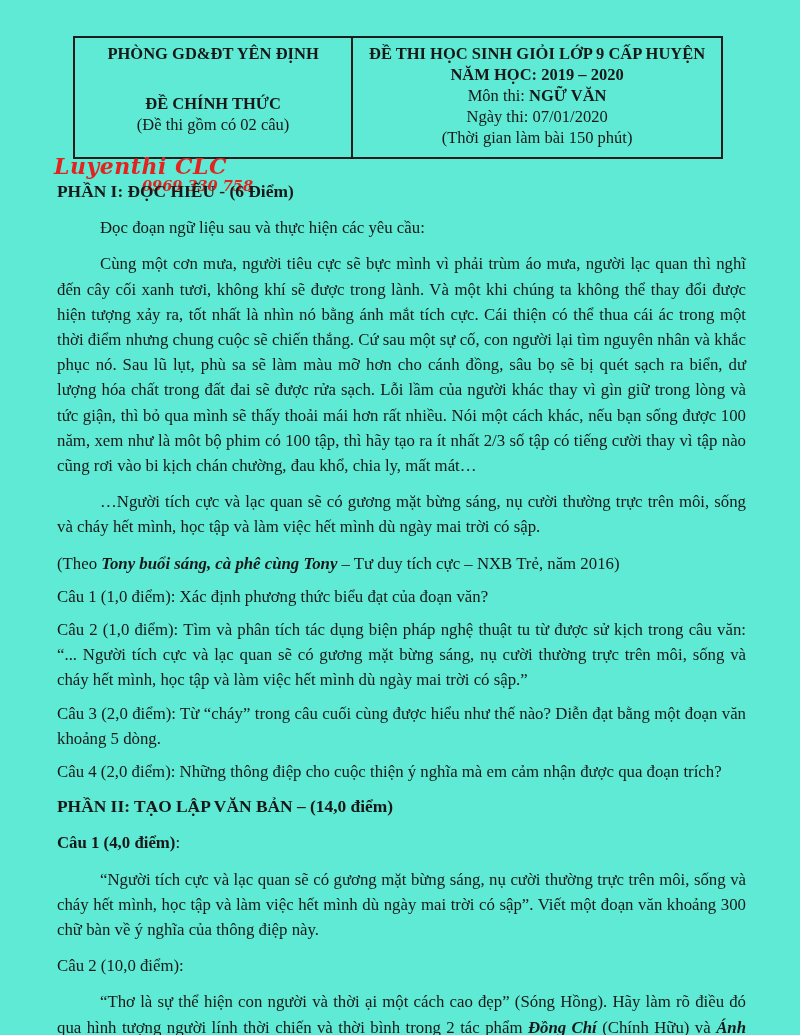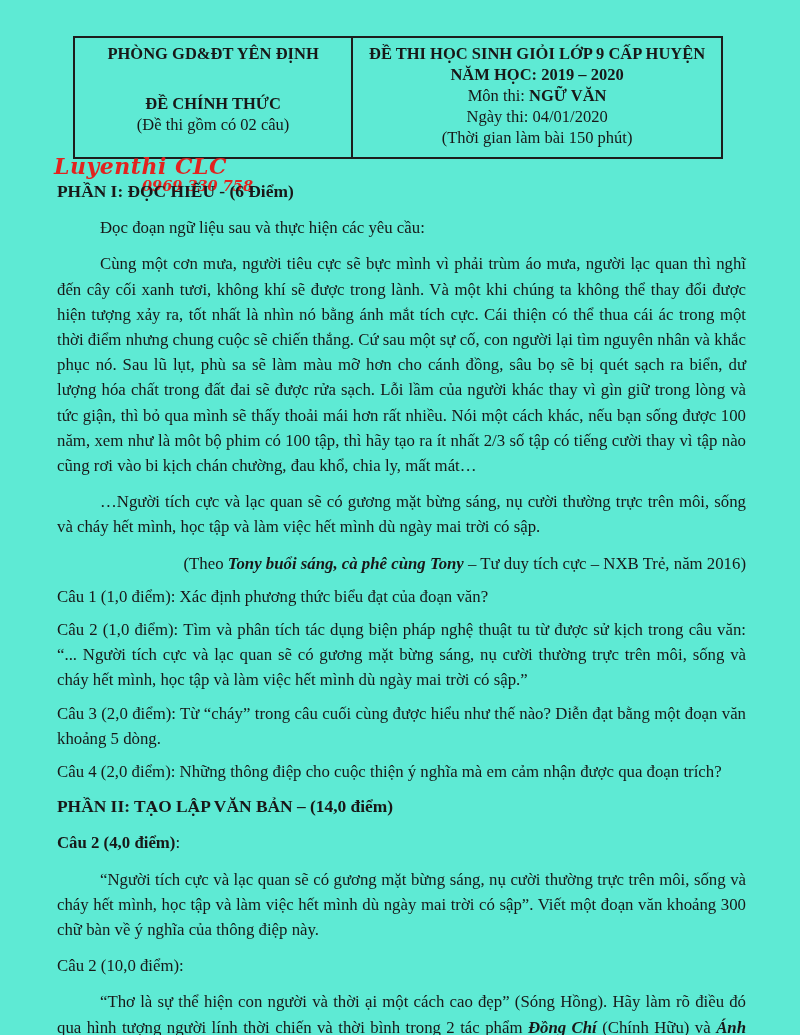--- a/index.html
+++ b/index.html
@@ -69,41 +69,41 @@
   }
   .heading {
     font-weight: bold;
     font-size: 17.4px;
     margin: 0 0 7px 0;
   }
   .heading2 { margin: 10px 0 11px 0; }
   .p   { margin: 11px 0; text-align: justify; }
   .ind { text-indent: 43px; }
   .q   { margin: 8px 0; text-align: justify; }
-  .attribution { margin: 4px 0 6px 0; text-align: right; }
+  .attribution { margin: 4px 0 6px 0; }
   .qlabel-bold { font-weight: bold; }
 </style>
 </head>
 <body>
 
 <div class="page">
 
   <table class="header-table">
     <tbody>
         <tr>
       <td class="cell-left">
         <div class="b">PHÒNG GD&amp;ĐT YÊN ĐỊNH</div>
         <div class="b exam-type-gap">ĐỀ CHÍNH THỨC</div>
         <div>(Đề thi gồm có 02 câu)</div>
       </td>
       <td class="cell-right">
         <div class="b">ĐỀ THI HỌC SINH GIỎI LỚP 9 CẤP HUYỆN</div>
         <div class="b">NĂM HỌC: 2019 – 2020</div>
         <div><span>Môn thi: </span><span class="b">NGỮ VĂN</span></div>
-        <div>Ngày thi: 04/01/2020</div>
+        <div>Ngày thi: 07/01/2020</div>
         <div>(Thời gian làm bài 150 phút)</div>
       </td>
     </tr>
   </tbody>
     </table>
 
   <div class="logo">
     <div class="logo-name">Luyenthi CLC</div>
     <div class="logo-phone">0969 330 758</div>
   </div>
@@ -123,21 +123,21 @@
     <p class="q"><span>Câu 1 (1,0 điểm): </span><span>Xác định phương thức biểu đạt của đoạn văn?</span></p>
 
     <p class="q"><span>Câu 2 (1,0 điểm): </span><span>Tìm và phân tích tác dụng biện pháp nghệ thuật tu từ được sử kịch trong câu văn: </span><span class="i">“... Người tích cực và lạc quan sẽ có gương mặt bừng sáng, nụ cười thường trực trên môi, sống và cháy hết mình, học tập và làm việc hết mình dù ngày mai trời có sập.”</span></p>
 
     <p class="q"><span>Câu 3 (2,0 điểm): </span><span>Từ “cháy” trong câu cuối cùng được hiểu như thế nào? Diễn đạt bằng một đoạn văn khoảng 5 dòng.</span></p>
 
     <p class="q"><span>Câu 4 (2,0 điểm): </span><span>Những thông điệp cho cuộc thiện ý nghĩa mà em cảm nhận được qua đoạn trích?</span></p>
 
     <div class="heading heading2">PHẦN II: TẠO LẬP VĂN BẢN – (14,0 điểm)</div>
 
-    <p class="q"><span class="qlabel-bold">Câu 2 (4,0 điểm)</span><span>:</span></p>
+    <p class="q"><span class="qlabel-bold">Câu 1 (4,0 điểm)</span><span>:</span></p>
 
     <p class="p ind"><span class="i">“Người tích cực và lạc quan sẽ có gương mặt bừng sáng, nụ cười thường trực trên môi, sống và cháy hết mình, học tập và làm việc hết mình dù ngày mai trời có sập”.</span><span> Viết một đoạn văn khoảng 300 chữ bàn về ý nghĩa của thông điệp này.</span></p>
 
     <p class="q"><span>Câu 2 (10,0 điểm):</span></p>
 
     <p class="p ind"><span class="i">“Thơ là sự thể hiện con người và thời ại một cách cao đẹp”</span><span> (Sóng Hồng). Hãy làm rõ điều đó qua hình tượng người lính thời chiến và thời bình trong 2 tác phẩm </span><span class="bi">Đồng Chí</span><span> (Chính Hữu) và </span><span class="bi">Ánh Trăng</span><span> (Nguyễn Duy).</span></p>
 
   </div>
 </div>
 

